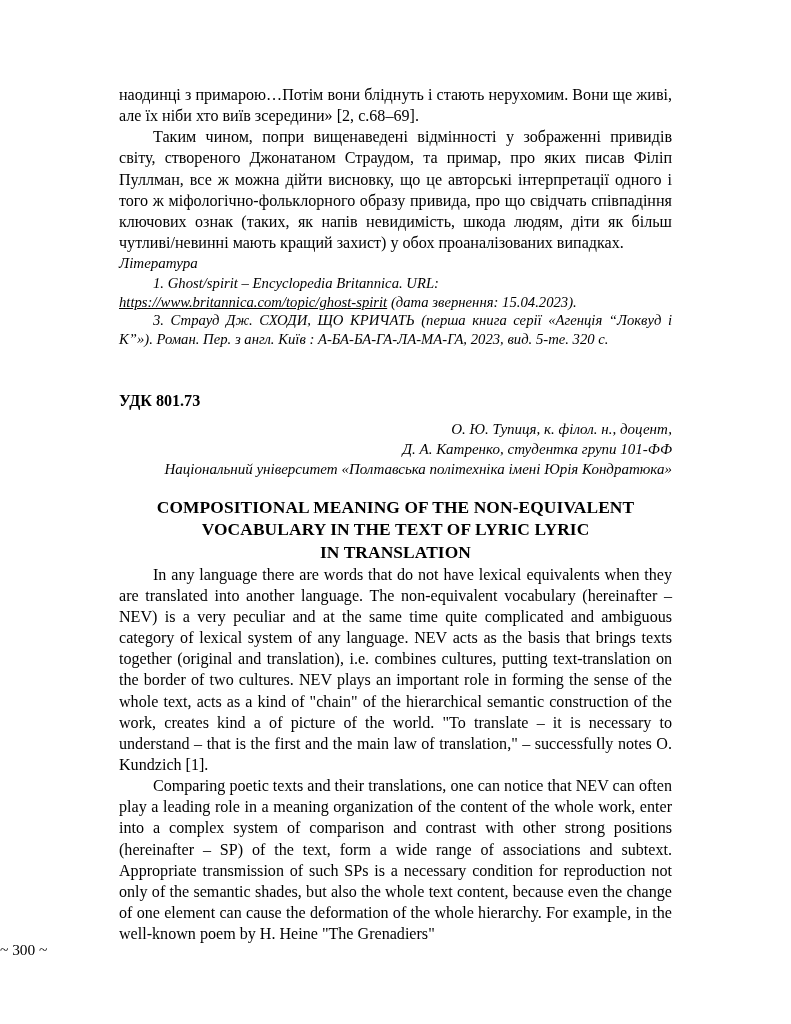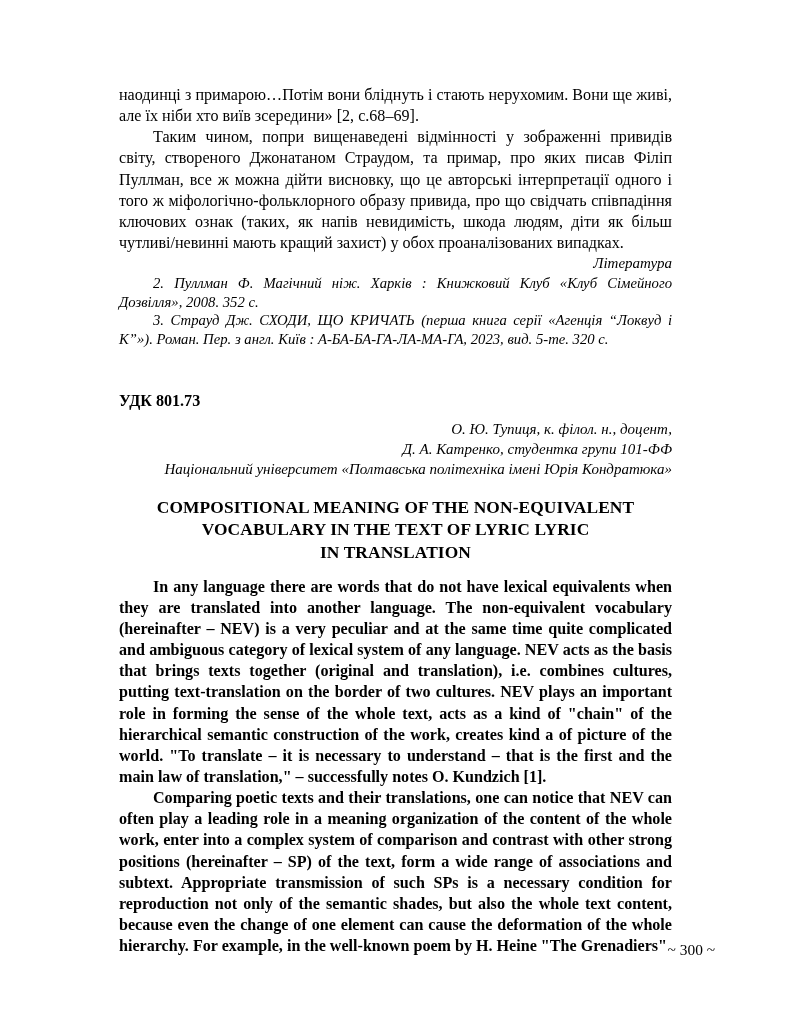--- a/index.html
+++ b/index.html
@@ -48,21 +48,21 @@
     text-align: justify;
     text-indent: 0;
     margin: 0;
   }
 
   
   .uk-block { margin-bottom: 0; }
 
   
   .lit-heading {
-    text-align: right;
+    text-align: left;
     font-style: italic;
     font-size: 15px;
     line-height: 1.3;
     margin: 1px 0 0 0;
   }
 
   
   .ref {
     font-style: italic;
     font-size: 14.7px;
@@ -100,49 +100,49 @@
   .title {
     text-align: center;
     font-weight: bold;
     font-size: 17.4px;
     line-height: 1.30;
     margin: 16px 0 0 0;
     letter-spacing: 0.1px;
   }
   .title-line { display: block; white-space: nowrap; }
 
-  .body-block { margin-top: 12px; font-weight: bold; }
+  .body-block { margin-top: 0; }
 
   .footer {
     position: absolute;
     left: 0;
     top: 941px;
     width: 715px;
-    text-align: right;
+    text-align: left;
     font-size: 15.4px;
     font-family: "Liberation Serif", "DejaVu Serif", serif;
   }
 </style>
 </head>
 <body>
 
 <div class="page">
 
   <div class="content">
 
     <div class="uk-block">
       <p class="para-first">наодинці з примарою…Потім вони бліднуть і стають нерухомим. Вони ще живі, але їх ніби хто виїв зсередини» [2, с.68–69].</p>
       <p class="para">Таким чином, попри вищенаведені відмінності у зображенні привидів світу, створеного Джонатаном Страудом, та примар, про яких писав Філіп Пуллман, все ж можна дійти висновку, що це авторські інтерпретації одного і того ж міфологічно-фольклорного образу привида, про що свідчать співпадіння ключових ознак (таких, як напів невидимість, шкода людям, діти як більш чутливі/невинні мають кращий захист) у обох проаналізованих випадках.</p>
     </div>
 
     <div>
       <p class="lit-heading">Література</p>
 
+      <p class="ref"><span>1.  Ghost/spirit – Encyclopedia Britannica. URL:</span><br><span class="url">https://www.britannica.com/topic/ghost-spirit</span><span> (дата звернення: 15.04.2023).</span></p>
 
-      <p class="ref">2. Пуллман Ф. Магічний ніж. Харків : Книжковий Клуб «Клуб Сімейного Дозвілля», 2008. 352 с.</p>
 
       <p class="ref">3. Страуд Дж. СХОДИ, ЩО КРИЧАТЬ (перша книга серії «Агенція “Локвуд і К”»). Роман. Пер. з англ. Київ : А-БА-БА-ГА-ЛА-МА-ГА, 2023, вид. 5-те. 320 с.</p>
     </div>
 
     <div class="gap-udk"></div>
 
     <div>
 
       <p class="udk">УДК 801.73</p>
 

